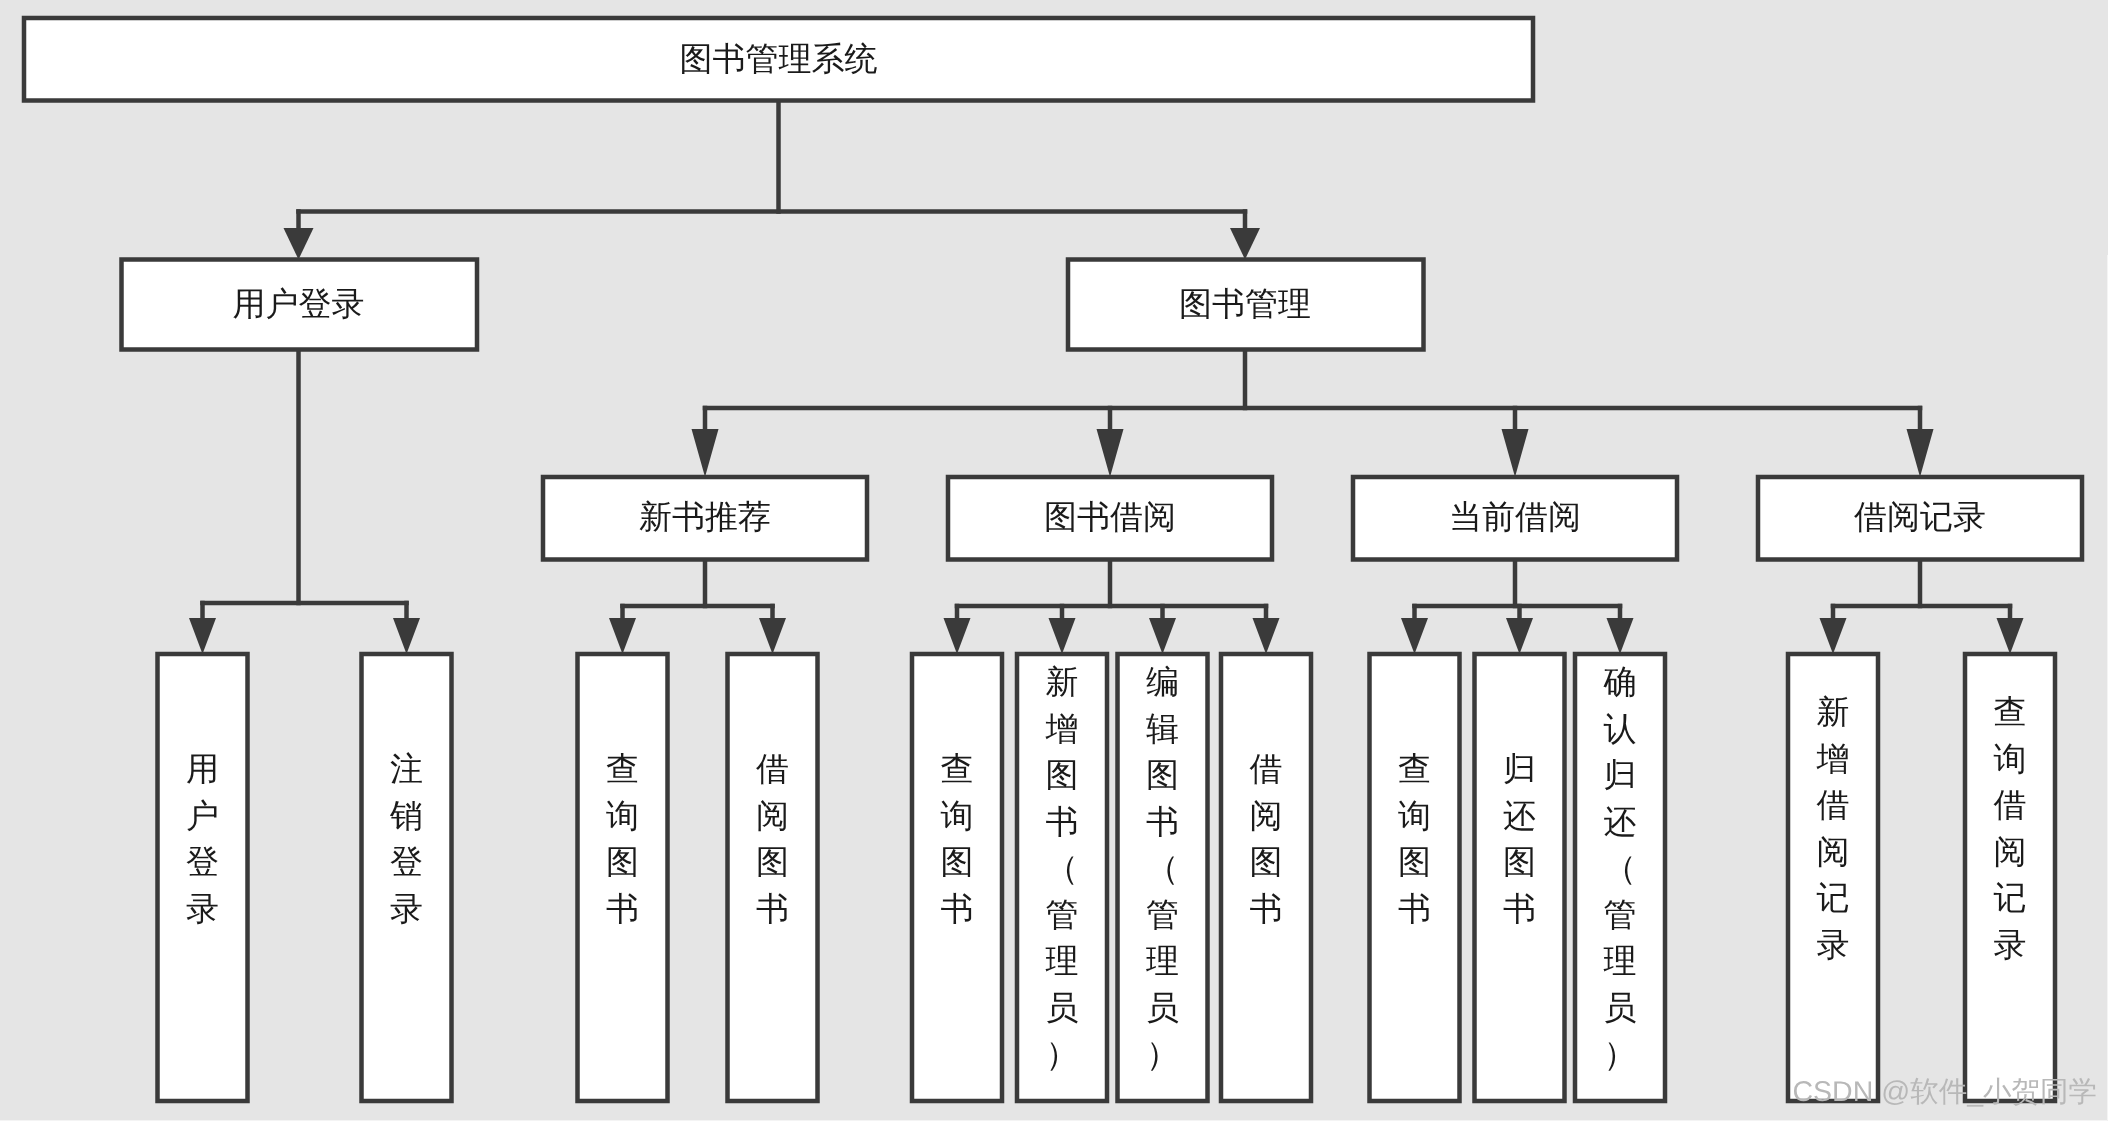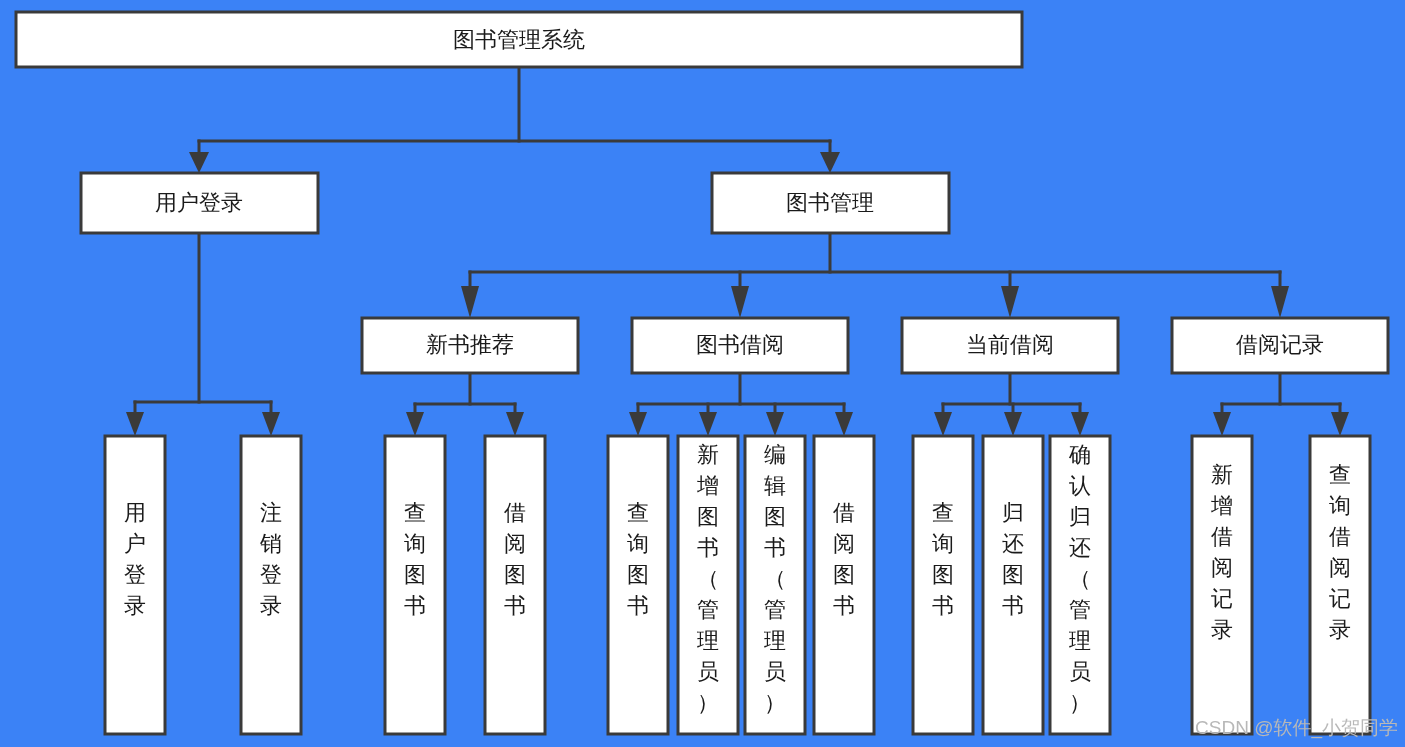--- a/index.html
+++ b/index.html
@@ -7,21 +7,21 @@
     padding: 0;
     background: #ffffff;
   }
   body {
     font-family: "Liberation Sans", "DejaVu Sans", sans-serif;
   }
   #diagram-root {
     position: relative;
     width: 1405px;
     height: 747px;
-    background: #3b82f6;
+    background: #e5e5e5;
     overflow: hidden;
   }
   svg.diagram-canvas {
     position: absolute;
     left: 0;
     top: 0;
     width: 1405px;
     height: 747px;
     display: block;
   }

